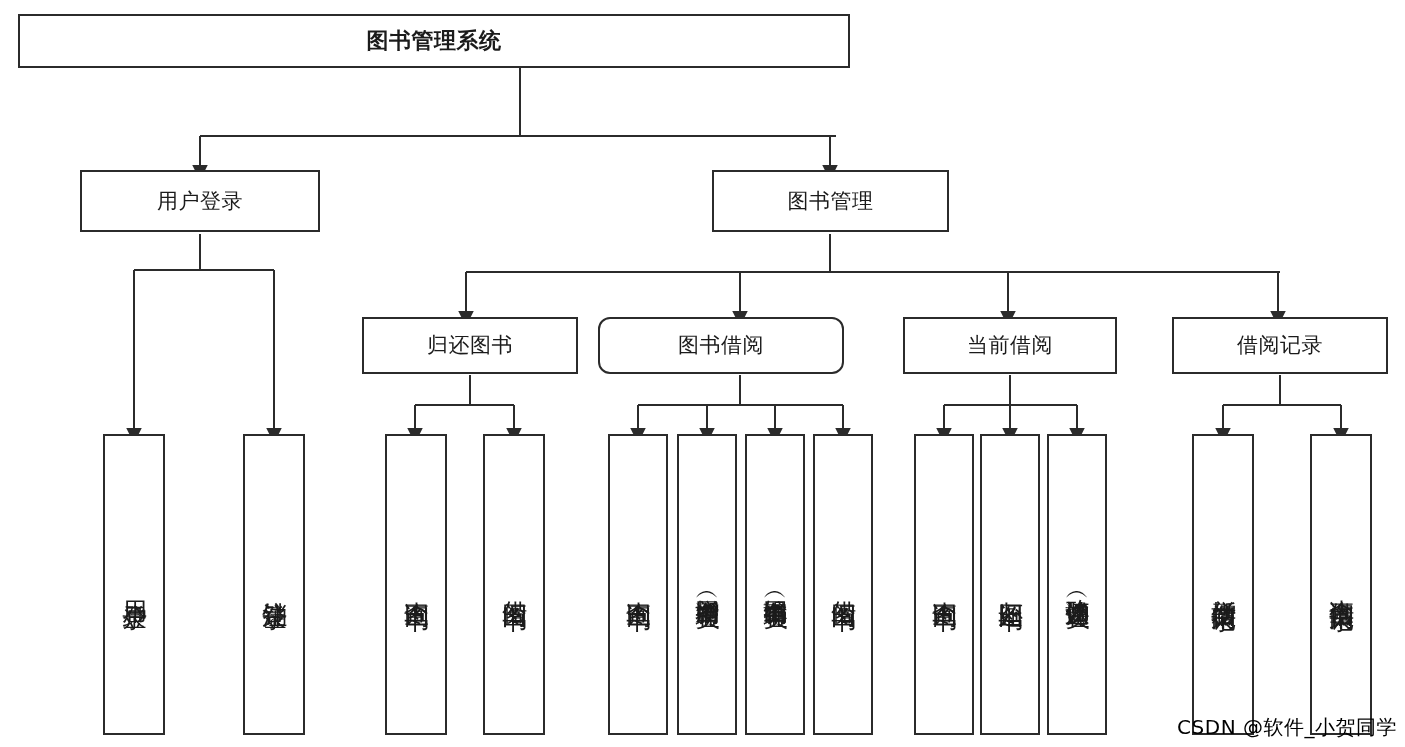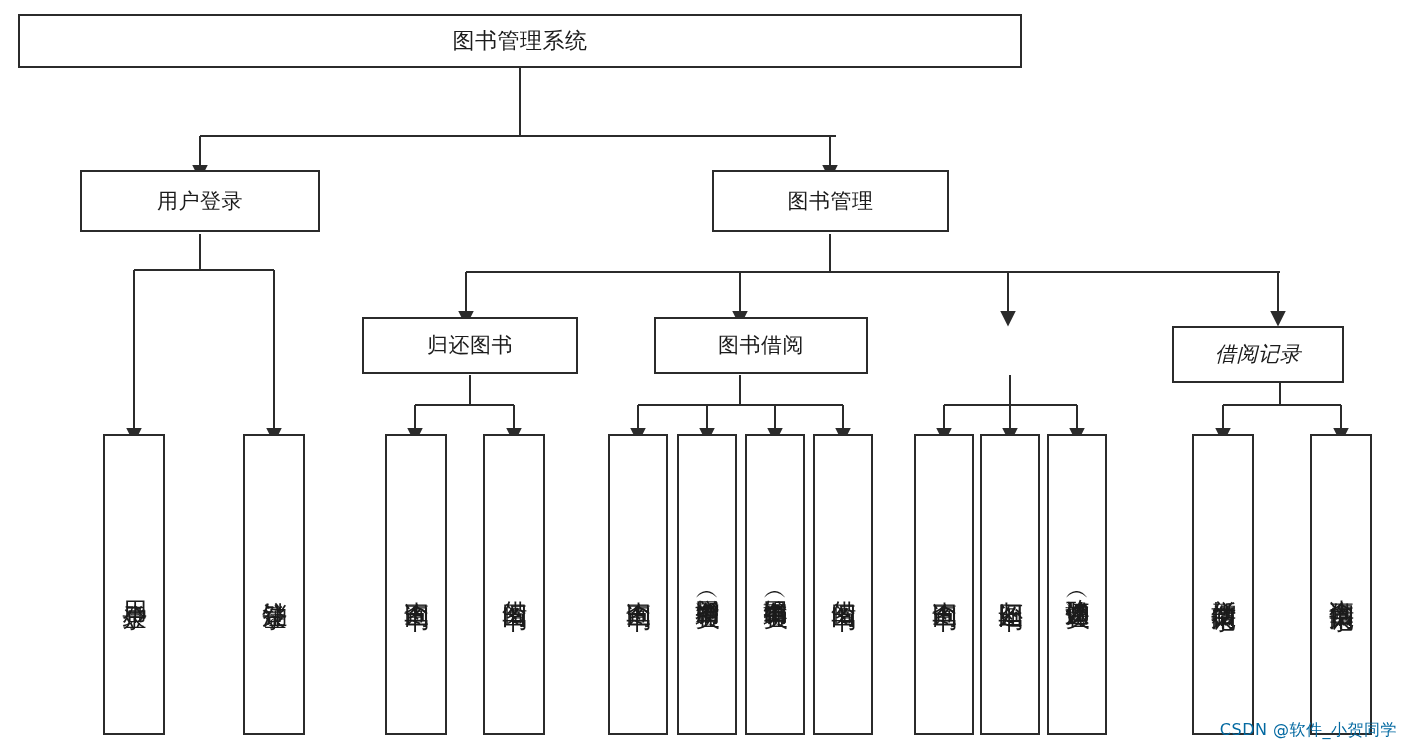--- a/index.html
+++ b/index.html
@@ -61,22 +61,22 @@
     white-space: nowrap;
   }
   .node.vert.long .cap {
     font-size: 24px;
     letter-spacing: 1px;
   }
   #watermark {
     position: absolute;
     right: 8px;
     bottom: 6px;
-    font-size: 16px;
-    color: #0369a1;
+    font-size: 20px;
+    color: #000000;
     letter-spacing: 0.5px;
     white-space: nowrap;
   }
 </style>
 </head>
 <body>
 
 <div id="canvas">
 
   <svg id="edge-layer" viewBox="0 0 1405 747" xmlns="http://www.w3.org/2000/svg">
@@ -122,38 +122,41 @@
       <path d="M1010,405 L1010,431" marker-end="url(#arrow)"></path>
       <path d="M1077,405 L1077,431" marker-end="url(#arrow)"></path>
 
       <path d="M1280,375 L1280,405"></path>
       <path d="M1223,405 L1341,405"></path>
       <path d="M1223,405 L1223,431" marker-end="url(#arrow)"></path>
       <path d="M1341,405 L1341,431" marker-end="url(#arrow)"></path>
     </g>
   </svg>
 
-  <div class="node root horiz" style="left:18px; top:14px; width:1004px; height:54px;">
+  <div class="node root horiz" style="left:18px; top:14px; width:832px; height:54px;font-weight:bold;">
     <span class="cap">图书管理系统</span>
   </div>
 
   <div class="node horiz" style="left:80px; top:170px; width:240px; height:62px;">
     <span class="cap">用户登录</span>
   </div>
   <div class="node horiz" style="left:712px; top:170px; width:237px; height:62px;align-items:center;">
     <span class="cap">图书管理</span>
   </div>
 
   <div class="node horiz" style="left:362px; top:317px; width:216px; height:57px;">
     <span class="cap">归还图书</span>
   </div>
-  <div class="node horiz" style="left:654px; top:317px; width:214px; height:57px;">
+  <div class="node horiz" style="left:598px; top:317px; width:246px; height:57px;border-radius:12px;">
     <span class="cap">图书借阅</span>
   </div>
-  <div class="node horiz" style="left:1172px; top:326px; width:172px; height:57px;font-style:italic;">
+  <div class="node horiz" style="left:903px; top:317px; width:214px; height:57px;">
+    <span class="cap">当前借阅</span>
+  </div>
+  <div class="node horiz" style="left:1172px; top:317px; width:216px; height:57px;">
     <span class="cap">借阅记录</span>
   </div>
 
   <div class="node vert" style="left:103px; top:434px; width:62px; height:301px;">
     <span class="cap">用户登录</span>
   </div>
   <div class="node vert" style="left:243px; top:434px; width:62px; height:301px;">
     <span class="cap">注销登录</span>
   </div>
 

